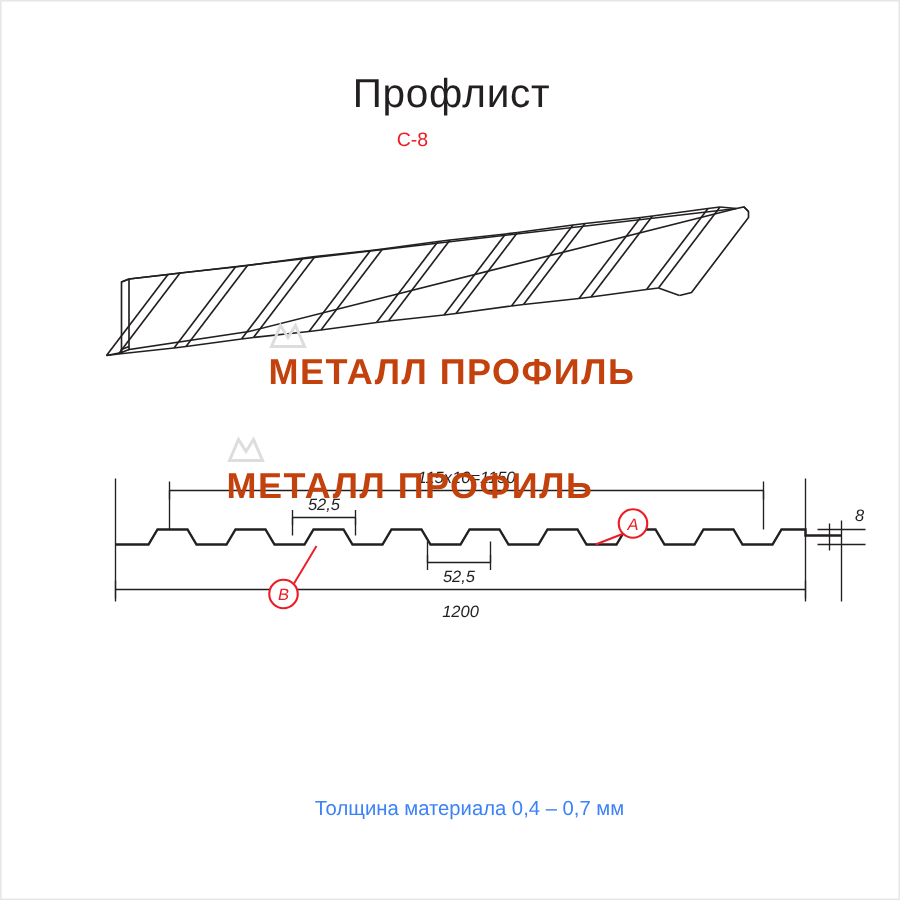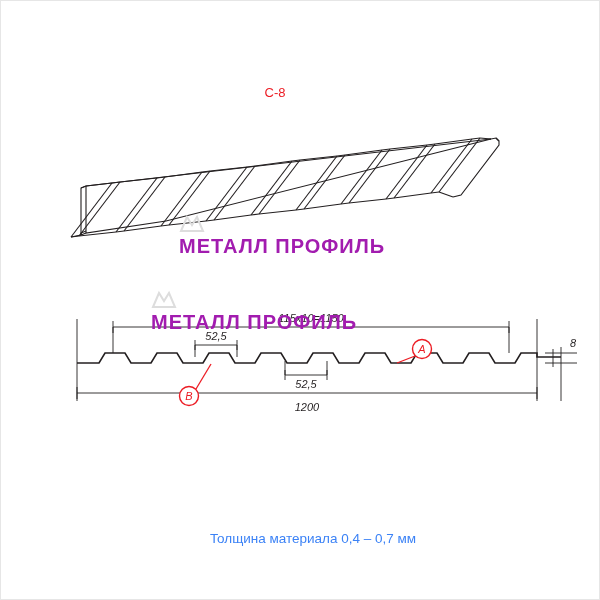--- a/index.html
+++ b/index.html
@@ -62,37 +62,38 @@
     top: 530px;
     left: 12px;
     width: 600px;
     text-align: center;
     font-size: 13.5px;
     color: #3b82f6;
   }
   .wm {
     position: absolute;
     pointer-events: none;
-    color: #a21caf;
+    color: #c2410c;
     font-weight: bold;
-    font-size: 20px;
+    font-size: 24px;
     letter-spacing: 1px;
     white-space: nowrap;
     font-family: "Liberation Sans", sans-serif;
   }
   .wm svg { vertical-align: middle; margin-right: 6px; }
   .wm-1 { top: 212px; left: 178px; }
   .wm-2 { top: 288px; left: 150px; }
   svg { display: block; overflow: visible; }
 </style>
 </head>
 <body>
 
 <div class="page">
 
+  <div class="title">Профлист</div>
   <div class="subtitle">С-8</div>
 
   <div class="iso-wrap">
     <svg width="510" height="160" viewBox="0 0 510 160">
       <g fill="none" stroke="#231f20" stroke-width="1.1" stroke-linejoin="miter">
 
         <path d="M35 75 L440 28"></path>
 
         <path d="M35 120 L30 122 L30 124 L35 122"></path>
 

